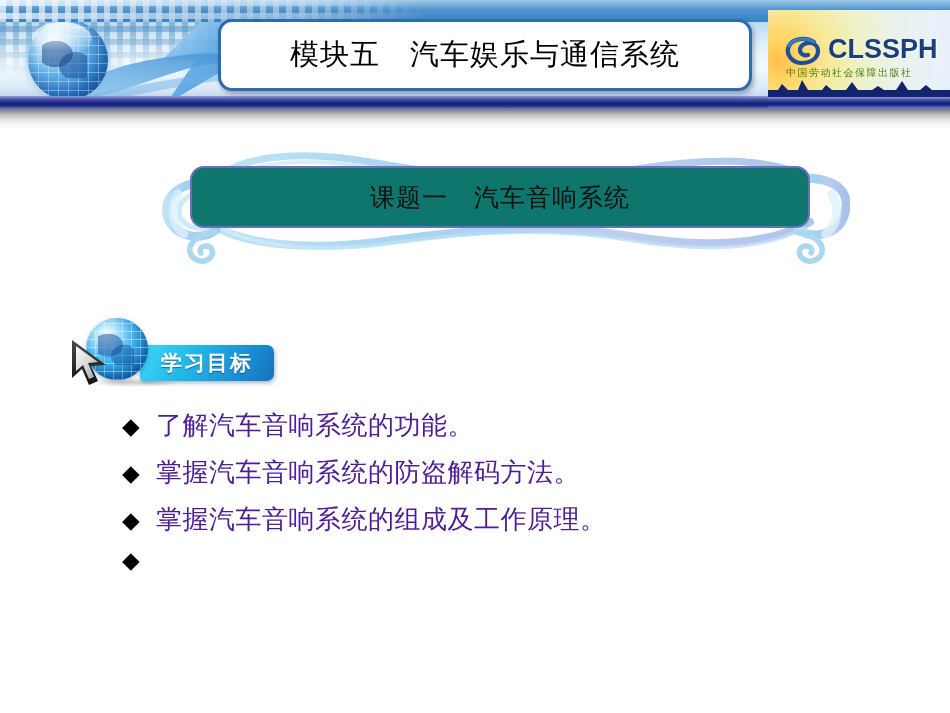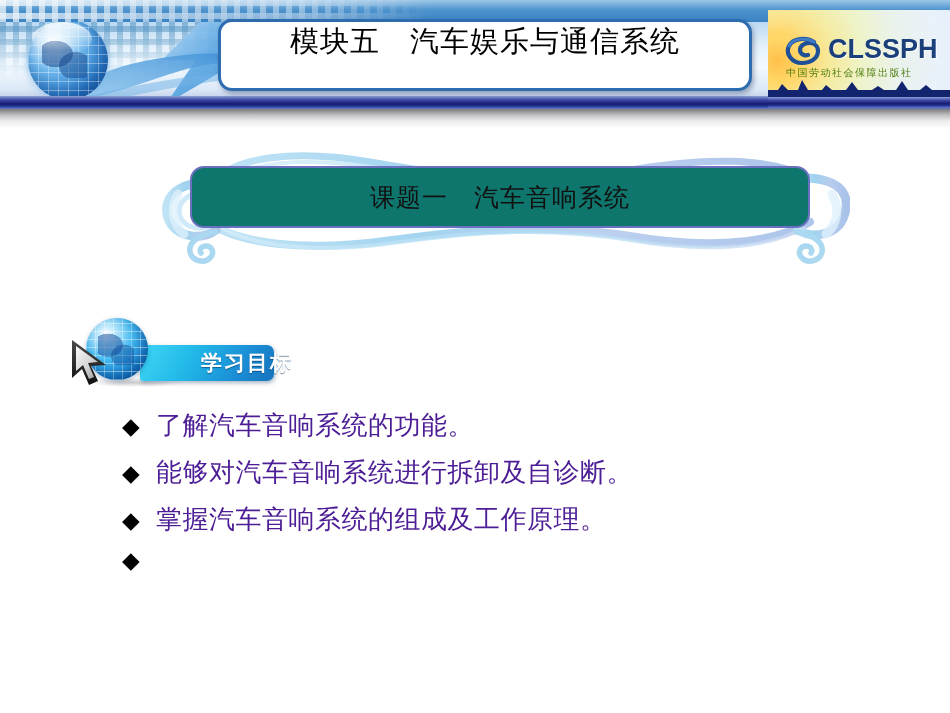--- a/index.html
+++ b/index.html
@@ -142,20 +142,21 @@
 
   
   #title-box {
     position: absolute;
     left: 218px; top: 19px;
     width: 534px; height: 72px;
     background: #ffffff;
     border: 3px solid #2e6cb0;
     border-radius: 14px;
     display: flex;
+    align-items: center;
     justify-content: center;
     box-shadow: 2px 3px 5px rgba(20,40,80,0.35);
   }
   #title-text {
     font-family: "DejaVu Serif", "Liberation Serif", serif;
     font-size: 29px;
     color: #000000;
     letter-spacing: 1px;
     white-space: pre;
   }
@@ -268,21 +269,20 @@
     width: 134px; height: 36px;
     display: flex;
     align-items: center;
     justify-content: center;
     font-family: "DejaVu Serif", "Liberation Serif", serif;
     font-weight: bold;
     font-size: 21px;
     color: #ffffff;
     letter-spacing: 2px;
     text-shadow: 0 1px 1px rgba(0,50,95,0.55);
-    margin-left: 40px;
   }
   .badge-globe {
     position: absolute;
     left: 22px; top: 6px;
     width: 62px; height: 62px;
     border-radius: 50%;
     background: radial-gradient(circle at 33% 26%, #ffffff 0%, #c8ecfd 12%, #49bdf2 40%, #1786d8 72%, #0b55a4 100%);
     box-shadow: inset -5px -6px 12px rgba(5,45,100,0.45), 0 2px 5px rgba(0,50,100,0.3);
     overflow: hidden;
   }
@@ -467,21 +467,21 @@
     </svg>
   </div>
 
   <div id="objectives-list">
     <div class="bullet-row">
       <span class="bullet-marker">◆</span>
       <span class="bullet-text">了解汽车音响系统的功能。</span>
     </div>
     <div class="bullet-row">
       <span class="bullet-marker">◆</span>
-      <span class="bullet-text">能够对汽车音响系统进行拆卸及自诊断。</span>
+      <span class="bullet-text">掌握汽车音响系统的防盗解码方法。</span>
     </div>
     <div class="bullet-row">
       <span class="bullet-marker">◆</span>
       <span class="bullet-text">掌握汽车音响系统的组成及工作原理。</span>
     </div>
     <div class="bullet-row">
       <span class="bullet-marker">◆</span>
     </div>
   </div>
 

